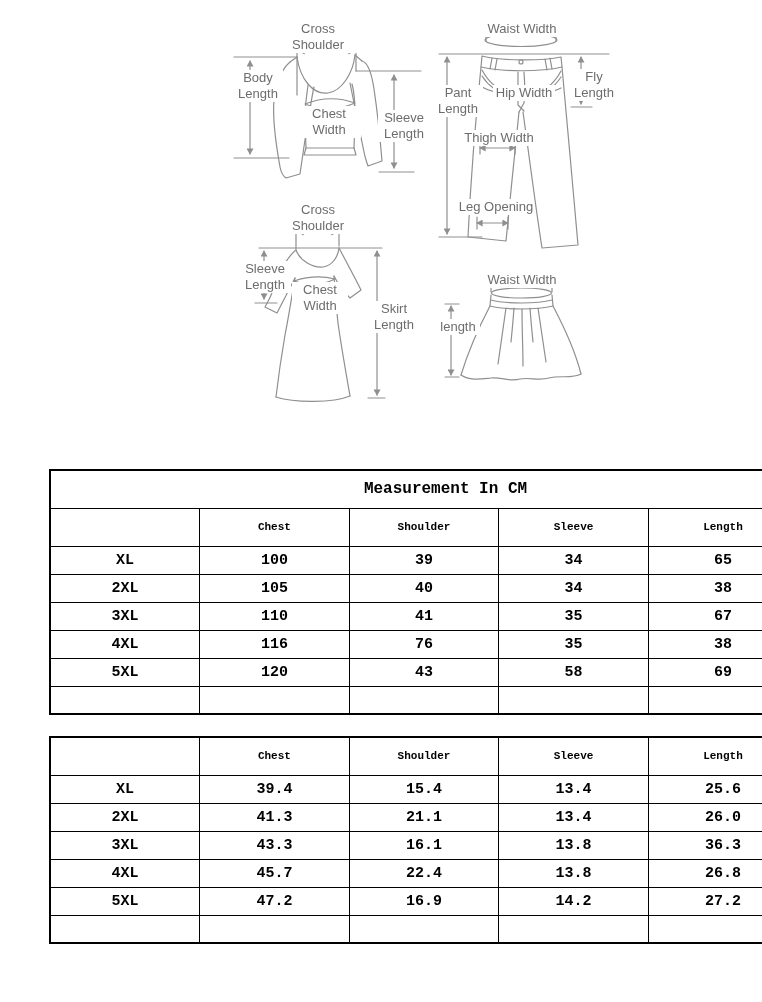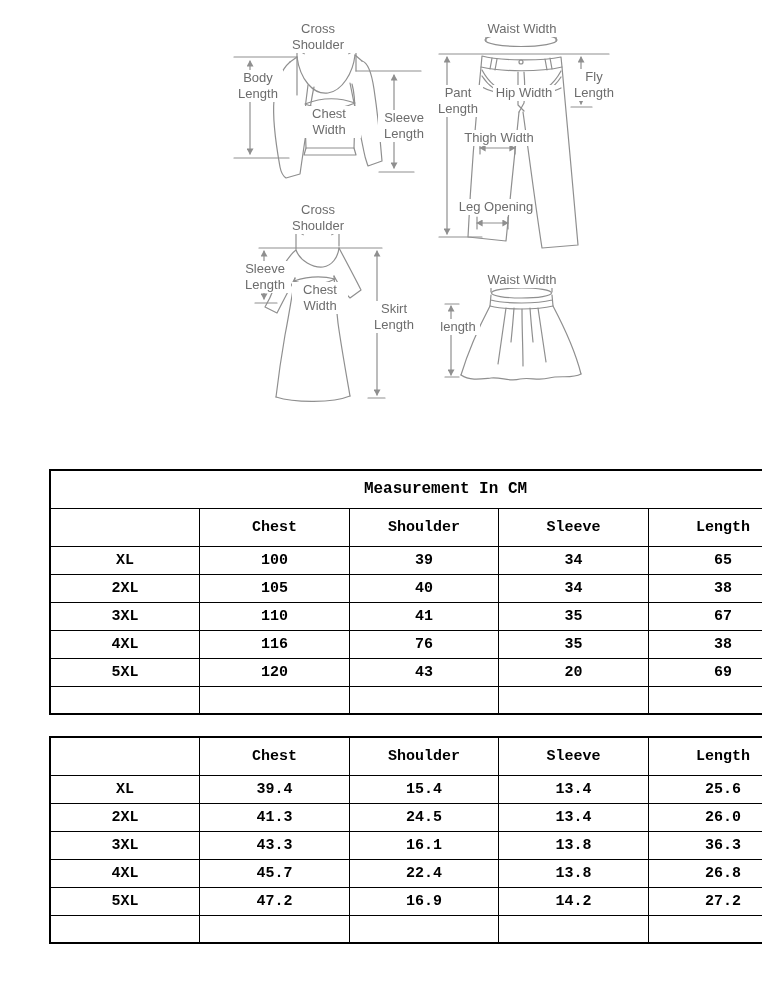--- a/index.html
+++ b/index.html
@@ -14,21 +14,21 @@
         font-size:13px;color:#666666;}
   
   .size-table{position:absolute;left:5px;width:750px;border-collapse:collapse;table-layout:fixed;
               border:2px solid #000;background:#fff;color:#000;
               font-family:"Liberation Mono","DejaVu Sans Mono",monospace;font-weight:700;}
   .size-table td{border:1px solid #000;text-align:center;vertical-align:middle;padding:0;overflow:hidden;}
   .size-table tr.title-row{height:38px;}
   .size-table tr.head-row{height:38px;}
   .size-table tr.data-row{height:28px;}
   .size-table .title-cell{font-size:16px;padding-left:43px;}
-  .size-table .header-cell{font-size:15px;}
+  .size-table .header-cell{font-size:11px;}
   .size-table .size-cell,.size-table .data-cell{font-size:15px;}
   #table-cm{top:469px;}
   #table-inch{top:736px;}
 </style>
 </head>
 <body>
 
 <div class="page">
 
   <svg width="0" height="0" style="position:absolute">
@@ -180,21 +180,21 @@
           <td class="size-cell">4XL</td>
           <td class="data-cell">116</td>
           <td class="data-cell">76</td>
           <td class="data-cell">35</td>
           <td class="data-cell">38</td>
         </tr>
         <tr class="data-row">
           <td class="size-cell">5XL</td>
           <td class="data-cell">120</td>
           <td class="data-cell">43</td>
-          <td class="data-cell">20</td>
+          <td class="data-cell">58</td>
           <td class="data-cell">69</td>
         </tr>
         <tr class="data-row">
           <td class="size-cell"></td>
           <td class="data-cell"></td>
           <td class="data-cell"></td>
           <td class="data-cell"></td>
           <td class="data-cell"></td>
         </tr>
       </tbody>
@@ -211,21 +211,21 @@
         <tr class="data-row">
           <td class="size-cell">XL</td>
           <td class="data-cell">39.4</td>
           <td class="data-cell">15.4</td>
           <td class="data-cell">13.4</td>
           <td class="data-cell">25.6</td>
         </tr>
         <tr class="data-row">
           <td class="size-cell">2XL</td>
           <td class="data-cell">41.3</td>
-          <td class="data-cell">24.5</td>
+          <td class="data-cell">21.1</td>
           <td class="data-cell">13.4</td>
           <td class="data-cell">26.0</td>
         </tr>
         <tr class="data-row">
           <td class="size-cell">3XL</td>
           <td class="data-cell">43.3</td>
           <td class="data-cell">16.1</td>
           <td class="data-cell">13.8</td>
           <td class="data-cell">36.3</td>
         </tr>

